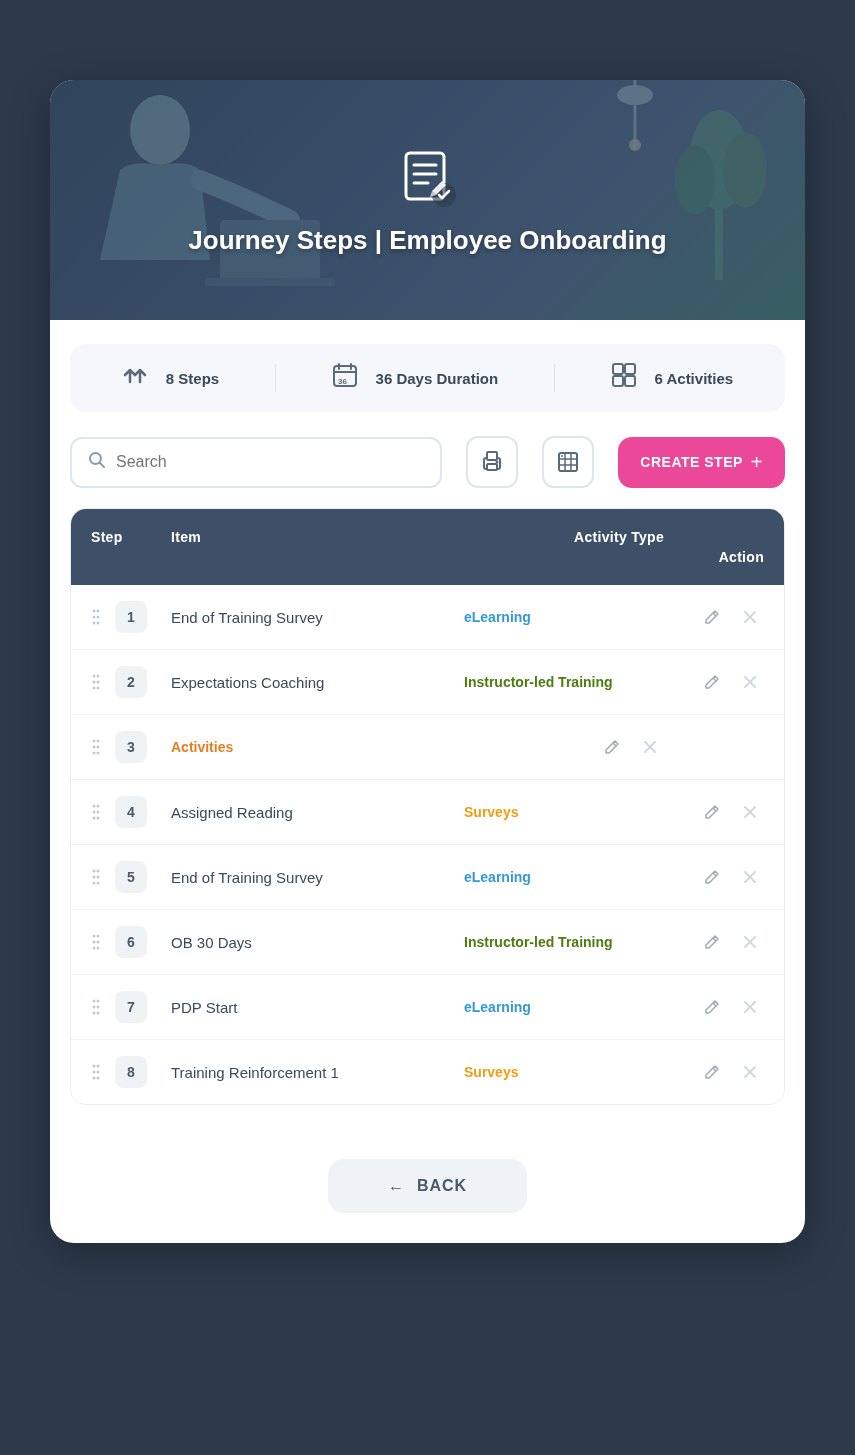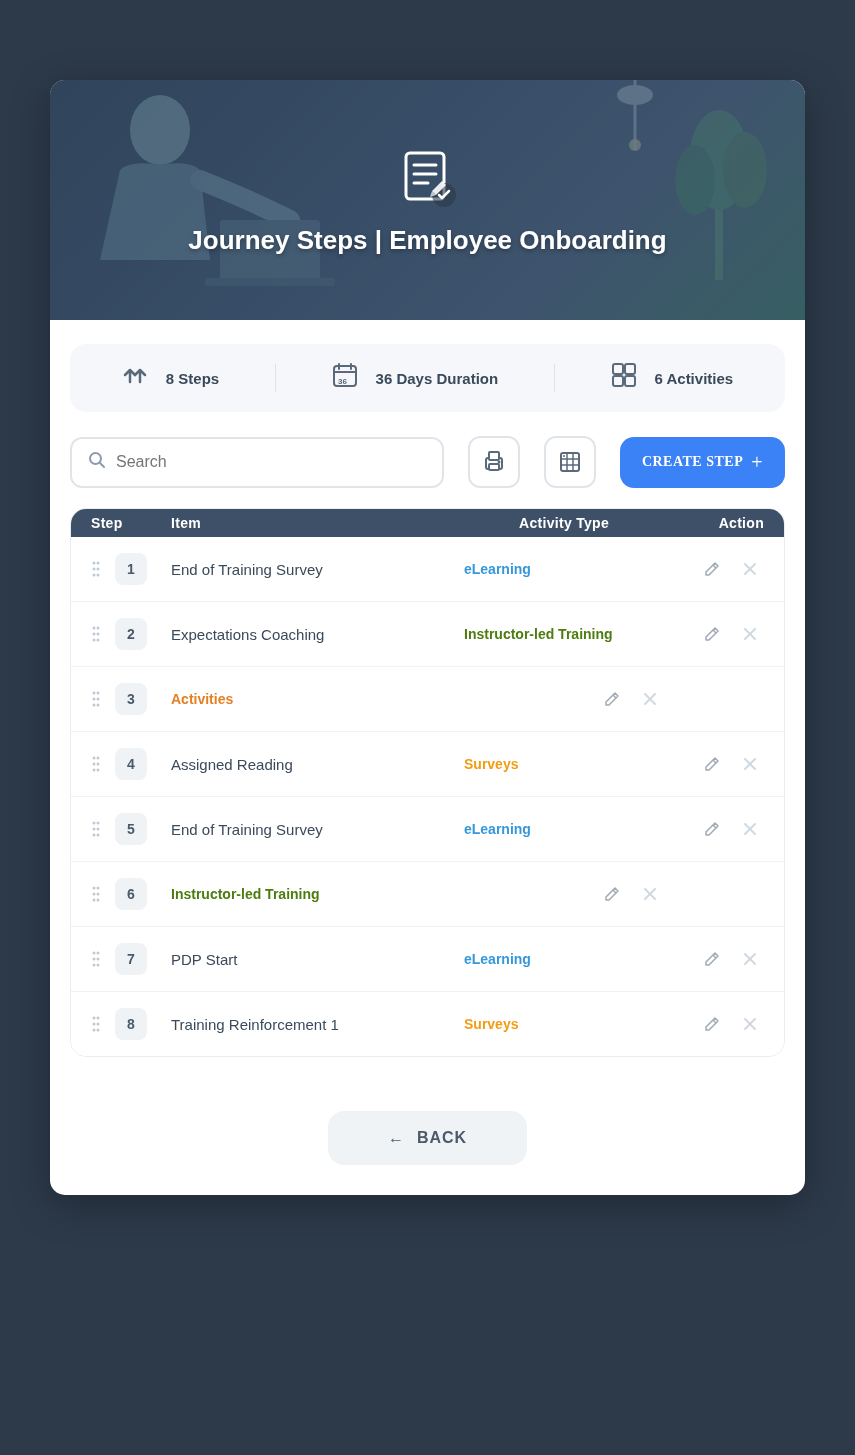--- a/index.html
+++ b/index.html
@@ -16,21 +16,21 @@
       width: 855px;
       min-height: 1455px;
       background: #2d3a4a;
       display: flex;
       justify-content: center;
       align-items: flex-start;
       padding: 50px 30px;
     }
     .card {
       background: #fff;
-      border-radius: 15px;
+      border-radius: 24px;
       width: 100%;
       overflow: hidden;
       box-shadow: 0 10px 40px rgba(0,0,0,0.3);
     }
     
     .hero {
       position: relative;
       width: 100%;
       height: 240px;
       background: linear-gradient(135deg, #3a5068 0%, #4a6080 40%, #5a7090 70%, #4a8a7a 100%);
@@ -130,60 +130,59 @@
       background: #fff;
       display: flex;
       align-items: center;
       justify-content: center;
       cursor: pointer;
       font-size: 20px;
       color: #5a6a7a;
       flex-shrink: 0;
     }
     .create-btn {
-      background: #3b82f6;
+      background: #ec4899;
       color: #fff;
       border: none;
       border-radius: 14px;
       padding: 14px 22px;
       font-size: 14px;
       font-weight: 700;
       letter-spacing: 0.5px;
       cursor: pointer;
       display: flex;
       align-items: center;
       gap: 8px;
       white-space: nowrap;
       flex-shrink: 0;
-      font-family: Liberation Serif, serif;
     }
     .create-btn .plus {
       font-size: 20px;
       font-weight: 300;
     }
     
     .table-container {
       border-radius: 16px;
       overflow: hidden;
       border: 1px solid #e8edf2;
     }
     .table-header {
       background: #3d5068;
       display: grid;
       grid-template-columns: 80px 1fr 200px 100px;
-      padding: 6px 20px;
+      padding: 20px 20px;
     }
     .th {
       color: #fff;
       font-size: 14px;
       font-weight: 600;
       letter-spacing: 0.3px;
     }
-    .th:last-child { text-align: right; }
-    .th:nth-child(3) { text-align: center; }
+    .th:last-child { text-align: right; margin-top: 20px; }
+    .th:nth-child(3) { text-align: right; }
     .table-row {
       display: grid;
       grid-template-columns: 80px 1fr 200px 100px;
       padding: 16px 20px;
       align-items: center;
       border-bottom: 1px solid #f0f3f6;
       background: #fff;
     }
     .table-row:last-child { border-bottom: none; }
     .step-cell {
@@ -549,20 +548,21 @@
           <circle cx="3" cy="3" r="1.5" fill="#c0cad5"></circle>
           <circle cx="7" cy="3" r="1.5" fill="#c0cad5"></circle>
           <circle cx="3" cy="9" r="1.5" fill="#c0cad5"></circle>
           <circle cx="7" cy="9" r="1.5" fill="#c0cad5"></circle>
           <circle cx="3" cy="15" r="1.5" fill="#c0cad5"></circle>
           <circle cx="7" cy="15" r="1.5" fill="#c0cad5"></circle>
         </svg>
       </div>
       <div class="step-number">6</div>
     </div>
+    <div class="item-name">OB 30 Days</div>
     <div class="activity-type type-instructor">Instructor-led Training</div>
     <div class="action-cell">
       <span class="action-btn">
         <svg width="16" height="16" viewBox="0 0 16 16" fill="none">
           <path d="M11 2L14 5L5 14H2V11L11 2Z" stroke="#a0aab5" stroke-width="1.5" stroke-linejoin="round"></path>
           <line x1="9" y1="4" x2="12" y2="7" stroke="#a0aab5" stroke-width="1.5"></line>
         </svg>
       </span>
       <span class="action-btn delete">
         <svg width="14" height="14" viewBox="0 0 14 14" fill="none">

